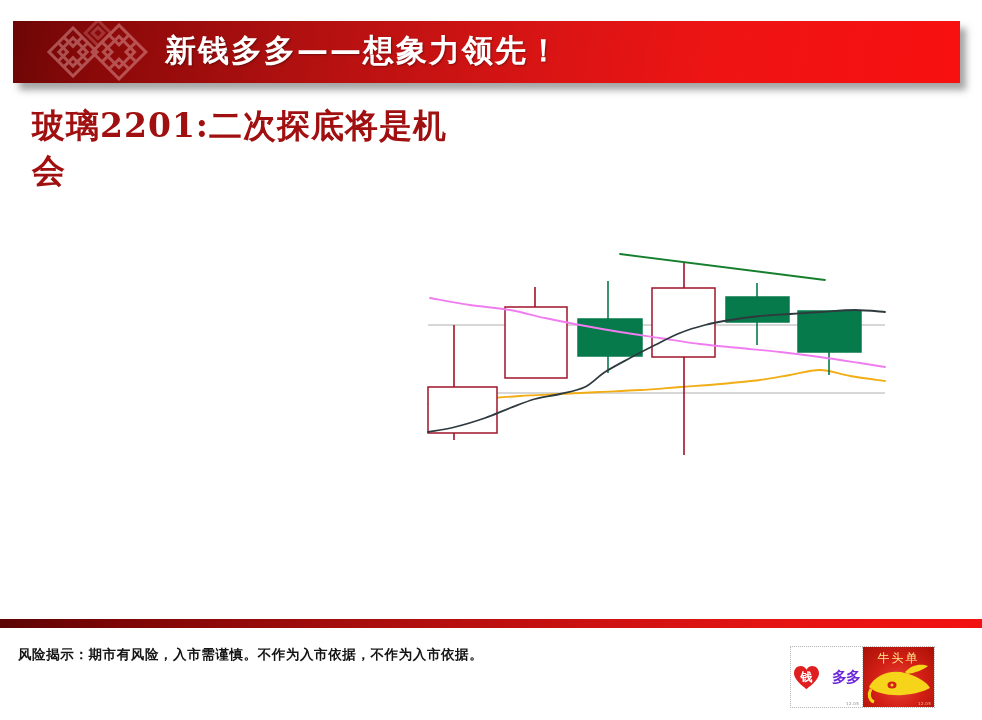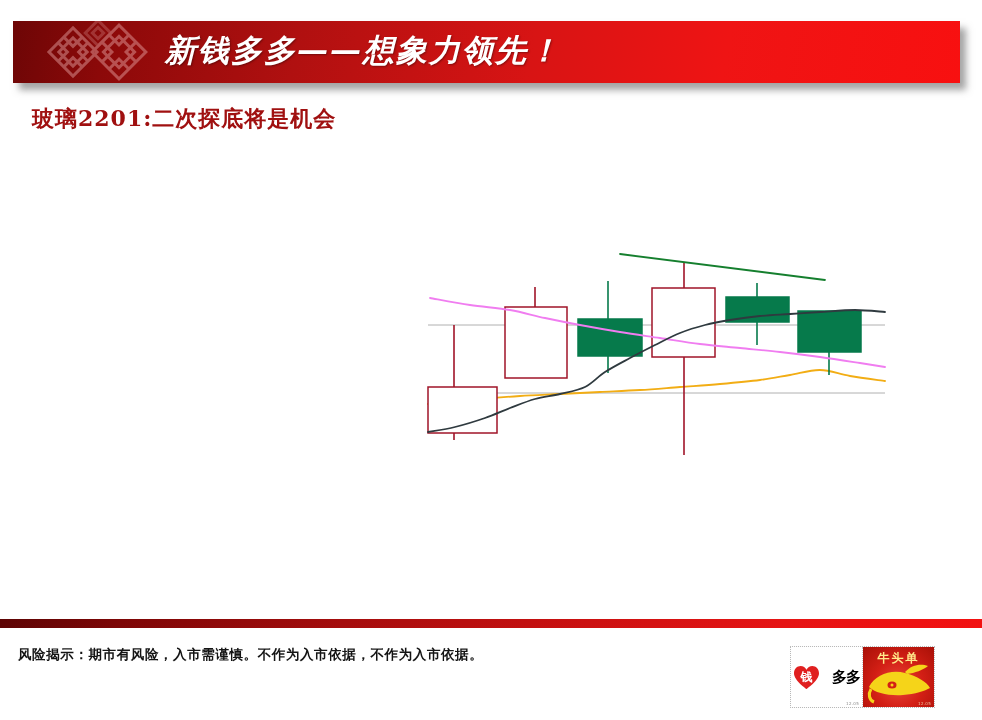--- a/index.html
+++ b/index.html
@@ -54,32 +54,31 @@
     left: 152px;
     top: 50%;
     transform: translateY(-52%);
     color: #ffffff;
     font-family: "DejaVu Serif", "Liberation Serif", serif;
     font-size: 31px;
     font-weight: bold;
     letter-spacing: 2px;
     white-space: nowrap;
     text-shadow: 1px 1px 2px rgba(0,0,0,0.35);
-    font-style: italic;
   }
 
   
   .slide-title {
     position: absolute;
     left: 32px;
     top: 104px;
     width: 430px;
     color: #a01010;
     font-family: "DejaVu Serif", "Liberation Serif", serif;
-    font-size: 22px;
+    font-size: 33px;
     font-weight: bold;
     line-height: 1.36;
     letter-spacing: 1px;
   }
 
   
   .body-text {
     position: absolute;
     left: 26px;
     top: 222px;
@@ -154,21 +153,21 @@
     border-right: 1px dotted #c9c9c9;
     box-sizing: border-box;
   }
   .heart-mark {
     position: relative;
     width: 27px;
     height: 25px;
     flex: none;
   }
   .logo-left-text {
-    color: #000000;
+    color: #6d28d9;
     font-family: "DejaVu Serif", "Liberation Serif", serif;
     font-size: 15px;
     font-weight: bold;
     margin-left: 12px;
     letter-spacing: -1px;
   }
   .logo-right {
     position: relative;
     width: 71px;
     height: 100%;
@@ -177,21 +176,21 @@
   }
   .logo-right-text {
     position: absolute;
     top: 3px;
     left: 0;
     width: 100%;
     text-align: center;
     color: #ffe98a;
     font-family: "DejaVu Serif", "Liberation Serif", serif;
     font-size: 12px;
-    font-weight: bold;
+    font-weight: normal;
     letter-spacing: 2px;
     z-index: 3;
   }
   .bull-svg {
     position: absolute;
     left: 2px;
     top: 14px;
     z-index: 2;
   }
   .stamp-code {

